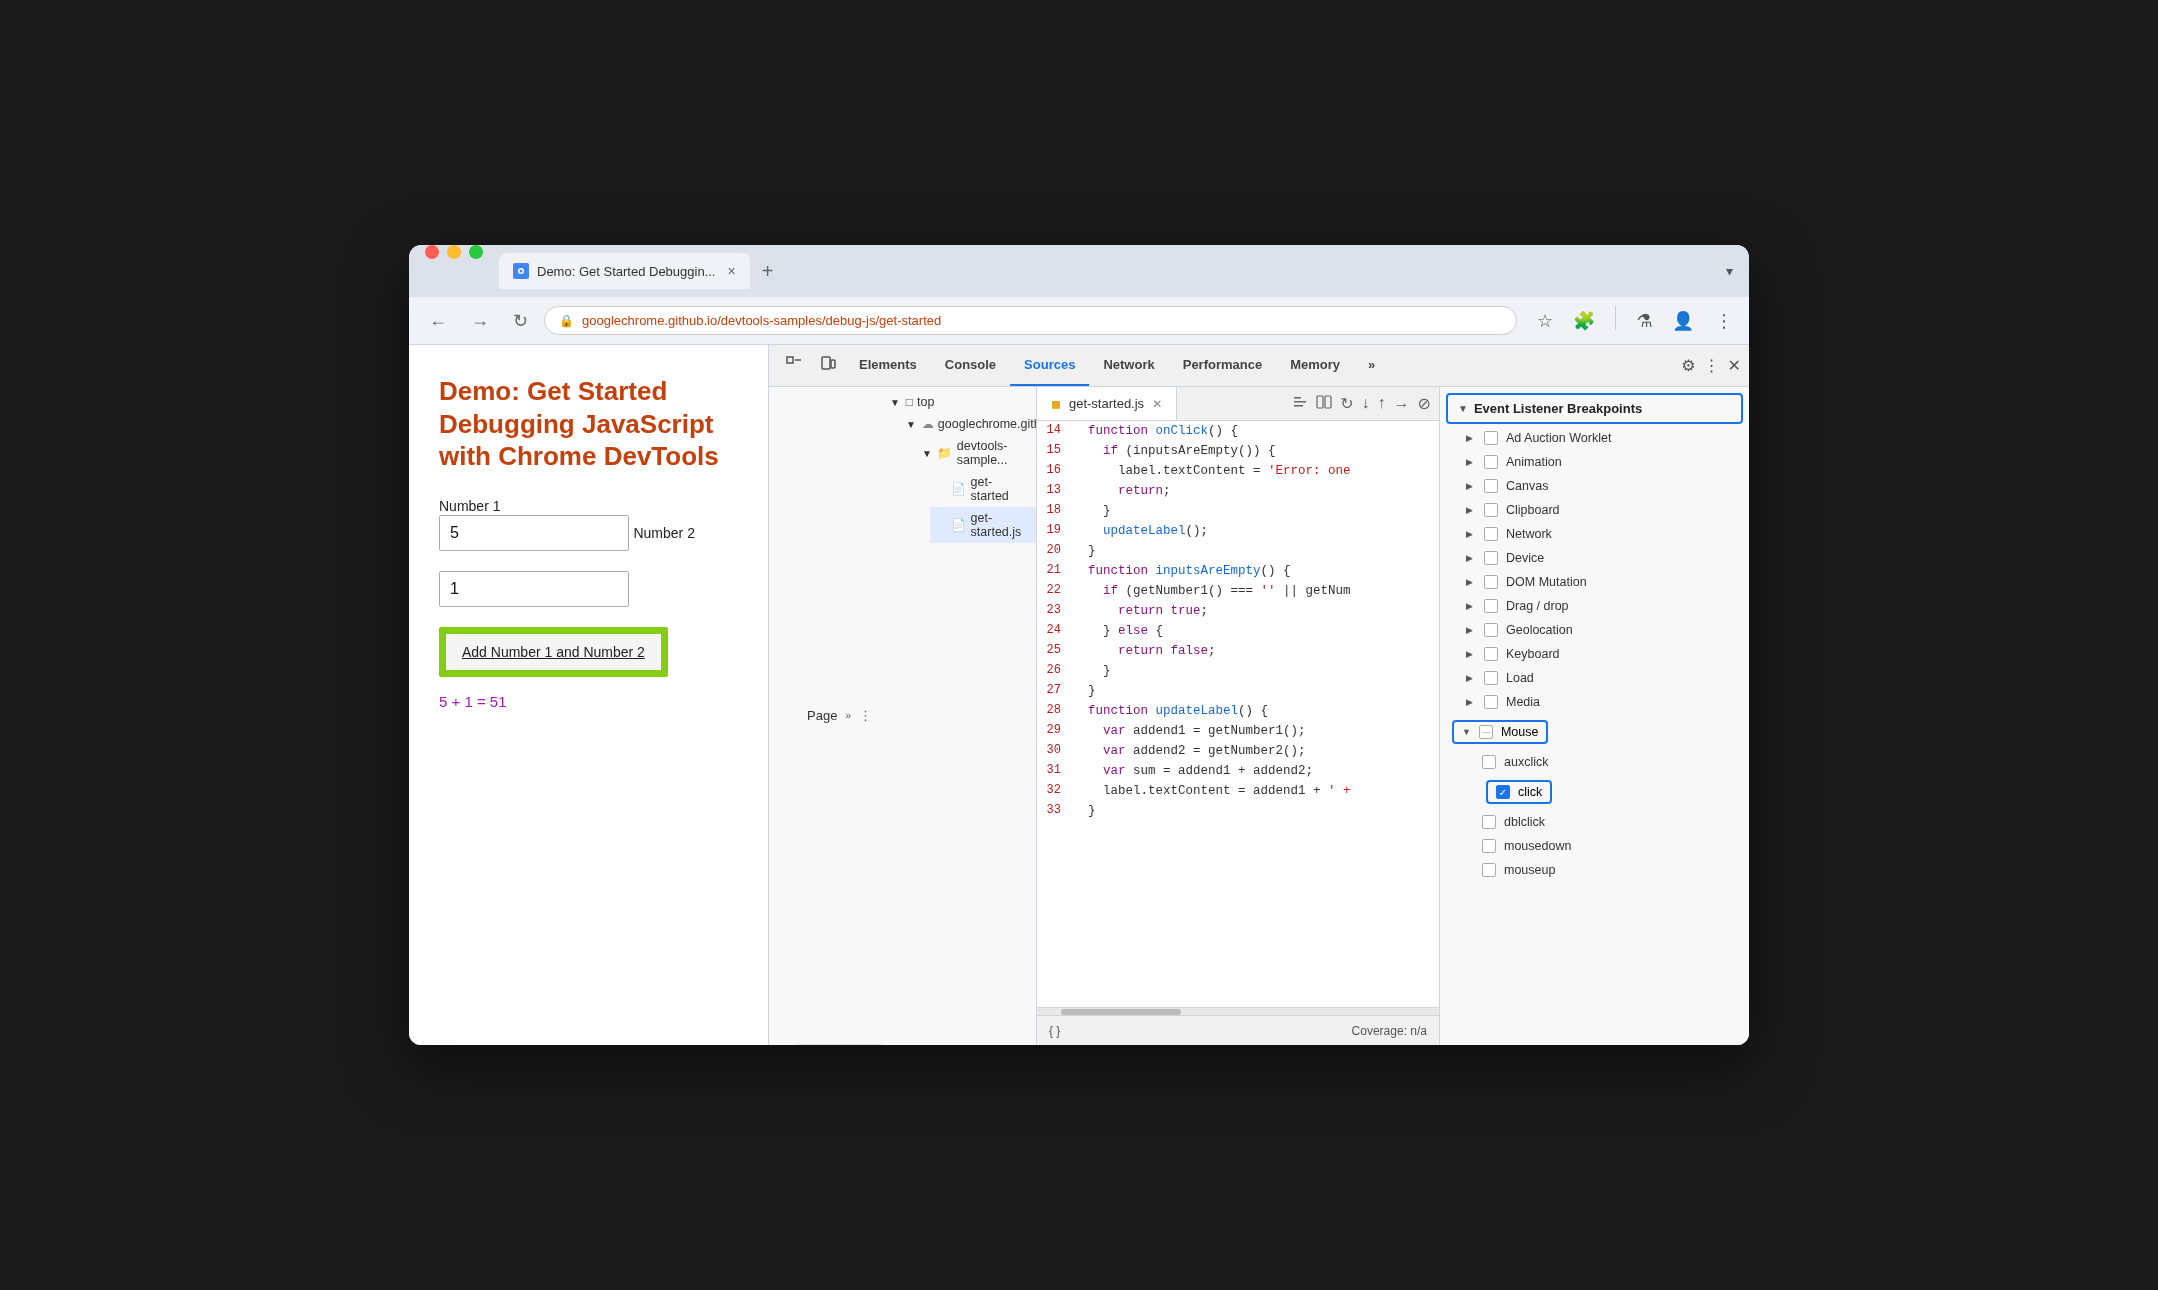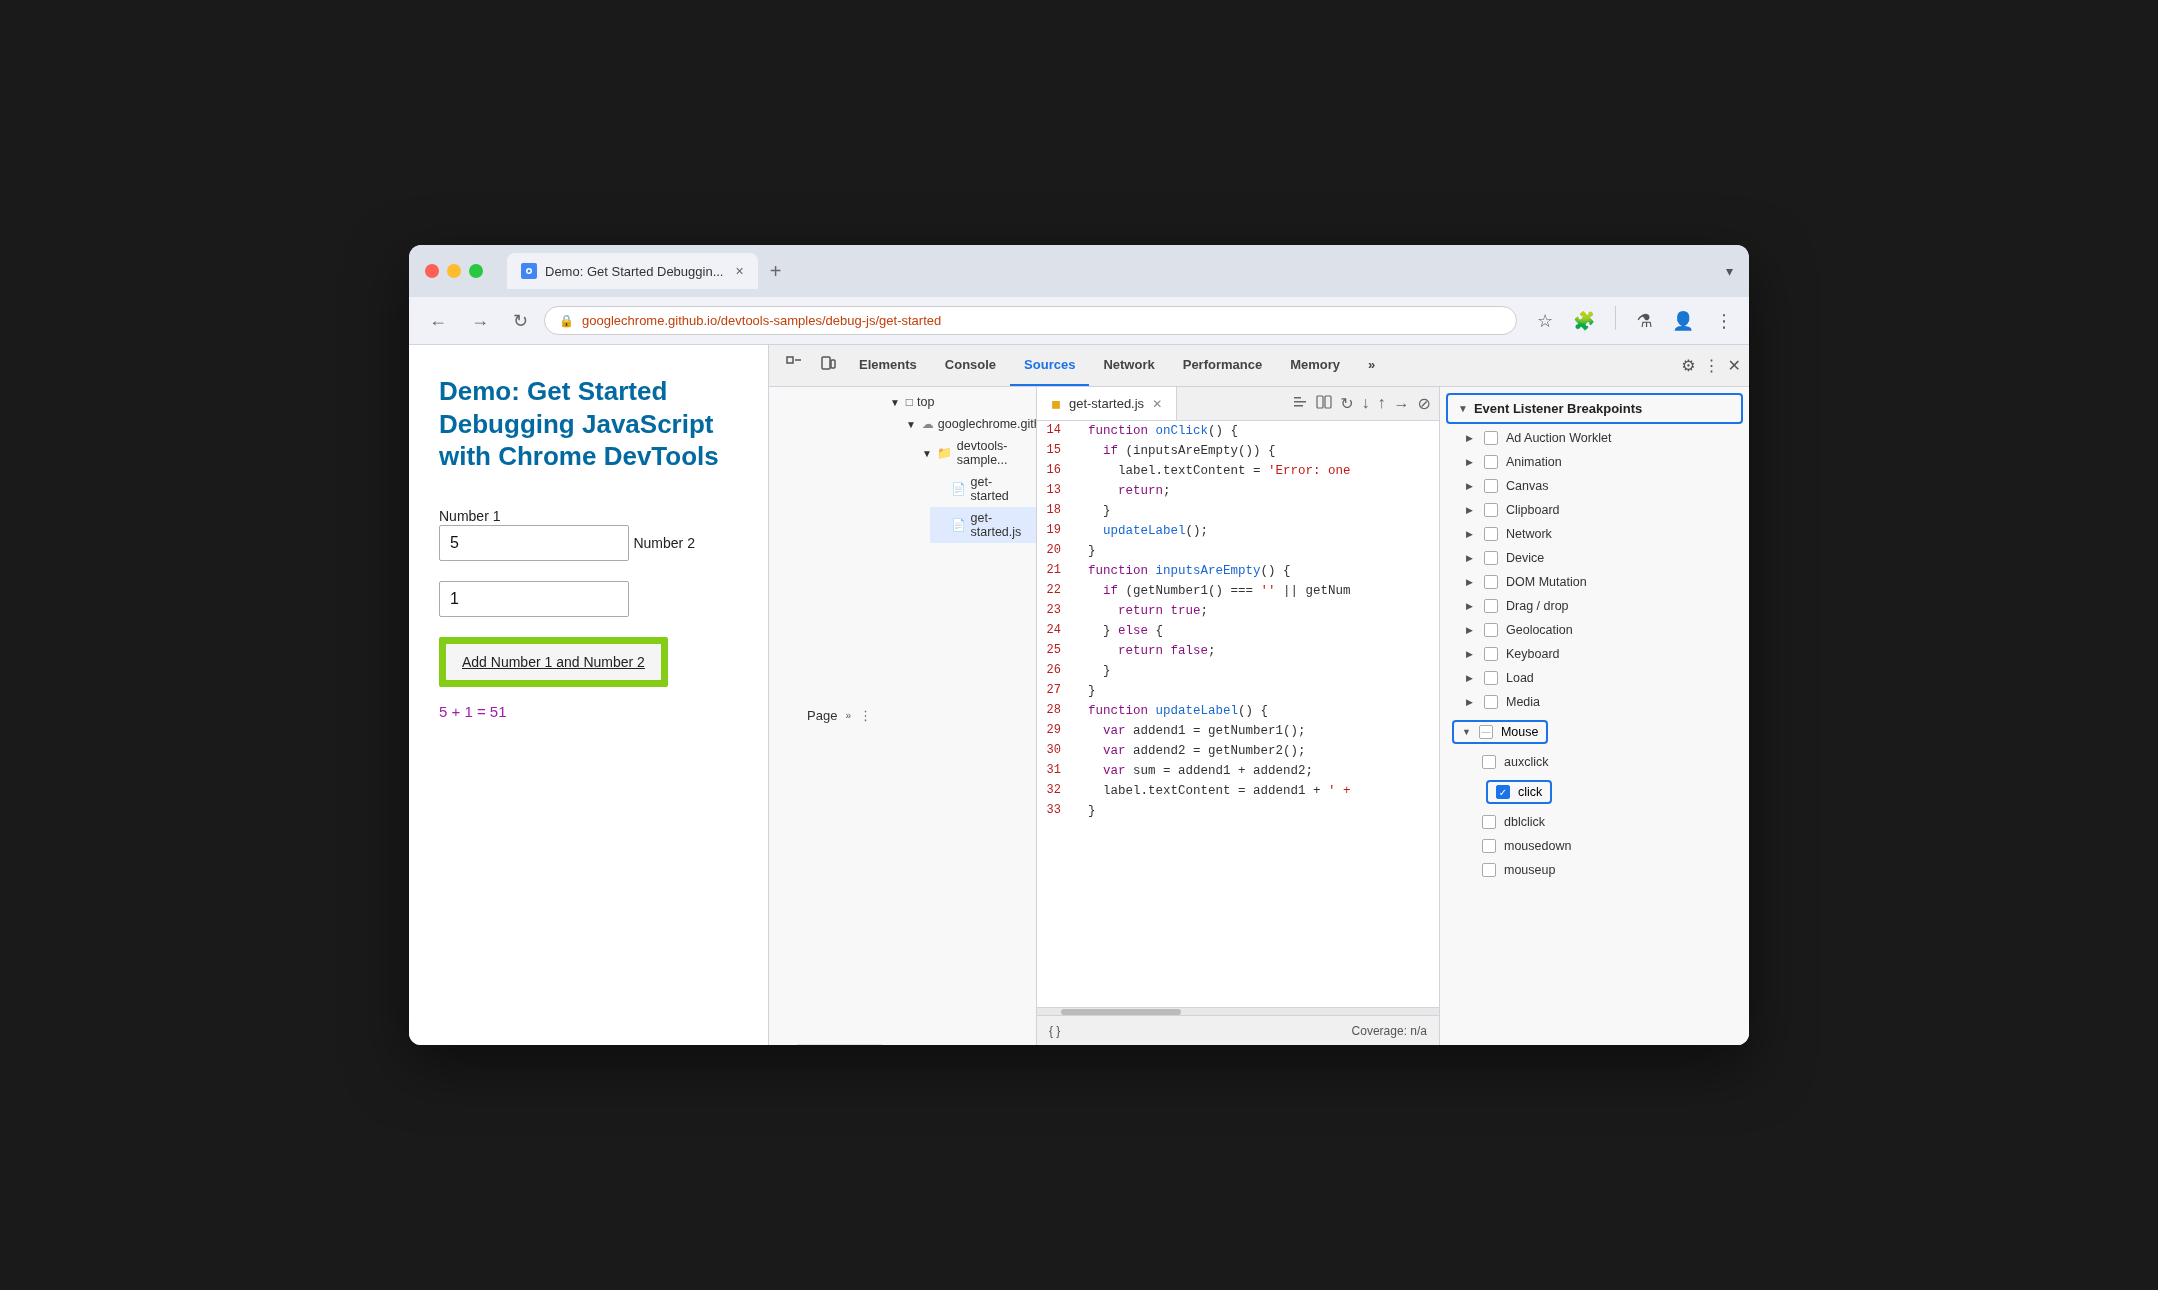--- a/index.html
+++ b/index.html
@@ -19,23 +19,22 @@
       box-shadow: 0 20px 60px rgba(0,0,0,0.5);
       display: flex;
       flex-direction: column;
       overflow: hidden;
     }
     
     .title-bar {
       background: #dde1ea;
       height: 52px;
       display: flex;
-      align-items: center;
       padding: 0 16px;
-      gap: 24px;
+      gap: 16px;
       border-radius: 12px 12px 0 0;
     }
     .traffic-lights {
       display: flex;
       gap: 8px;
     }
     .traffic-light {
       width: 14px;
       height: 14px;
       border-radius: 50%;
@@ -151,23 +150,23 @@
     .page-content {
       width: 360px;
       background: white;
       padding: 30px 30px;
       border-right: 1px solid #d0d3db;
       flex-shrink: 0;
     }
     .page-title {
       font-size: 26px;
       font-weight: 900;
-      color: #0369a1;
+      color: #c2410c;
       line-height: 1.25;
-      margin-bottom: 34px;
+      margin-bottom: 24px;
     }
     .page-label {
       font-size: 14px;
       color: #222;
       margin-bottom: 6px;
     }
     .page-input {
       width: 190px;
       border: 1px solid #aaa;
       border-radius: 2px;

